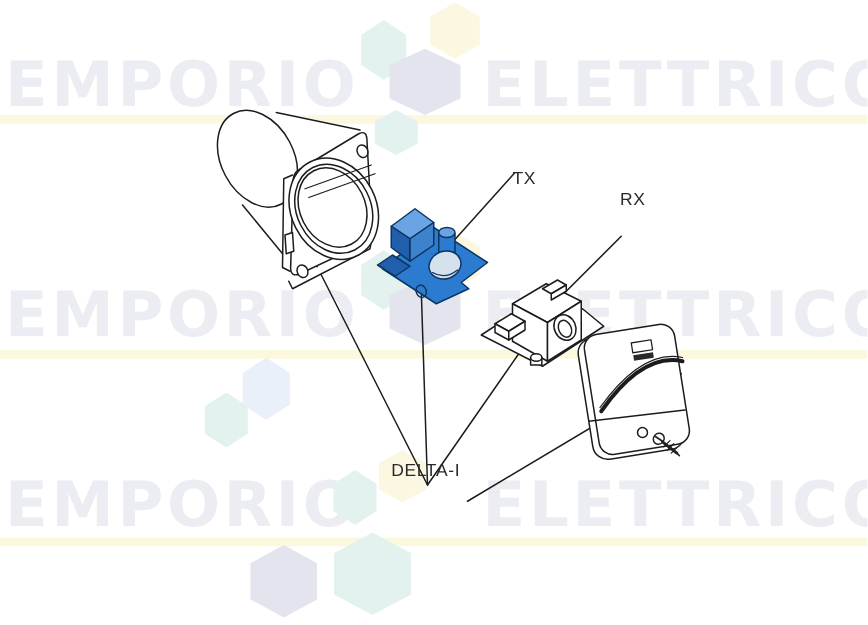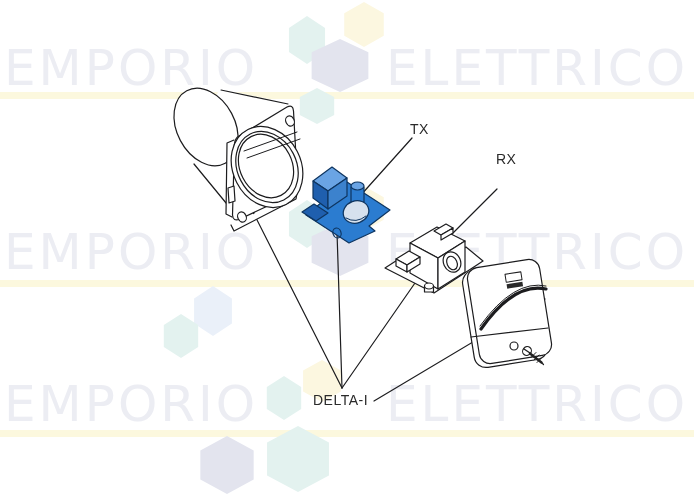--- a/index.html
+++ b/index.html
@@ -6,21 +6,21 @@
   body{
     width:694px;height:500px;position:relative;overflow:hidden;
     background:#ffffff;
     font-family:"Liberation Sans", sans-serif;
   }
   .stage{position:absolute;inset:0;}
   
   .wm-word{
     position:absolute;
     font-family:"DejaVu Sans","Liberation Sans",sans-serif;
-    font-weight:400;
+    font-weight:700;
     font-size:50px;
     line-height:52px;
     letter-spacing:3px;
     color:#ecedf3;
     white-space:nowrap;
     user-select:none;
     text-align:center;
   }
   .wm-strip{position:absolute;left:0;width:694px;height:7px;background:#fbf7d8;opacity:.85;}
   .hex{position:absolute;clip-path:polygon(50% 0%,93% 25%,93% 75%,50% 100%,7% 75%,7% 25%);}
@@ -168,17 +168,17 @@
         <path d="M 524,349 L 530,353" stroke-width="1.4"></path>
         <path d="M 530,353.5 L 541.5,362.5" stroke-width="2.4"></path>
         <path d="M 531,357.5 L 536,352.5" stroke-width="1"></path>
         <path d="M 534,360 L 539,355" stroke-width="1"></path>
         <path d="M 537,362.5 L 541,358.5" stroke-width="1"></path>
         <path d="M 541.5,362.5 L 543.5,364.5" stroke-width="1.2"></path>
       </g>
     </g>
   </svg>
 
-  <div class="part-label" style="left:410px;top:121px;">TX</div>
+  <div class="part-label" style="left:410px;top:134px;">TX</div>
   <div class="part-label" style="left:496px;top:151px;">RX</div>
-  <div class="part-label" style="left:313px;top:392px;">DELTA-I</div>
+  <div class="part-label" style="left:313px;top:368px;">DELTA-I</div>
 
 </div>
 
 </body></html>

